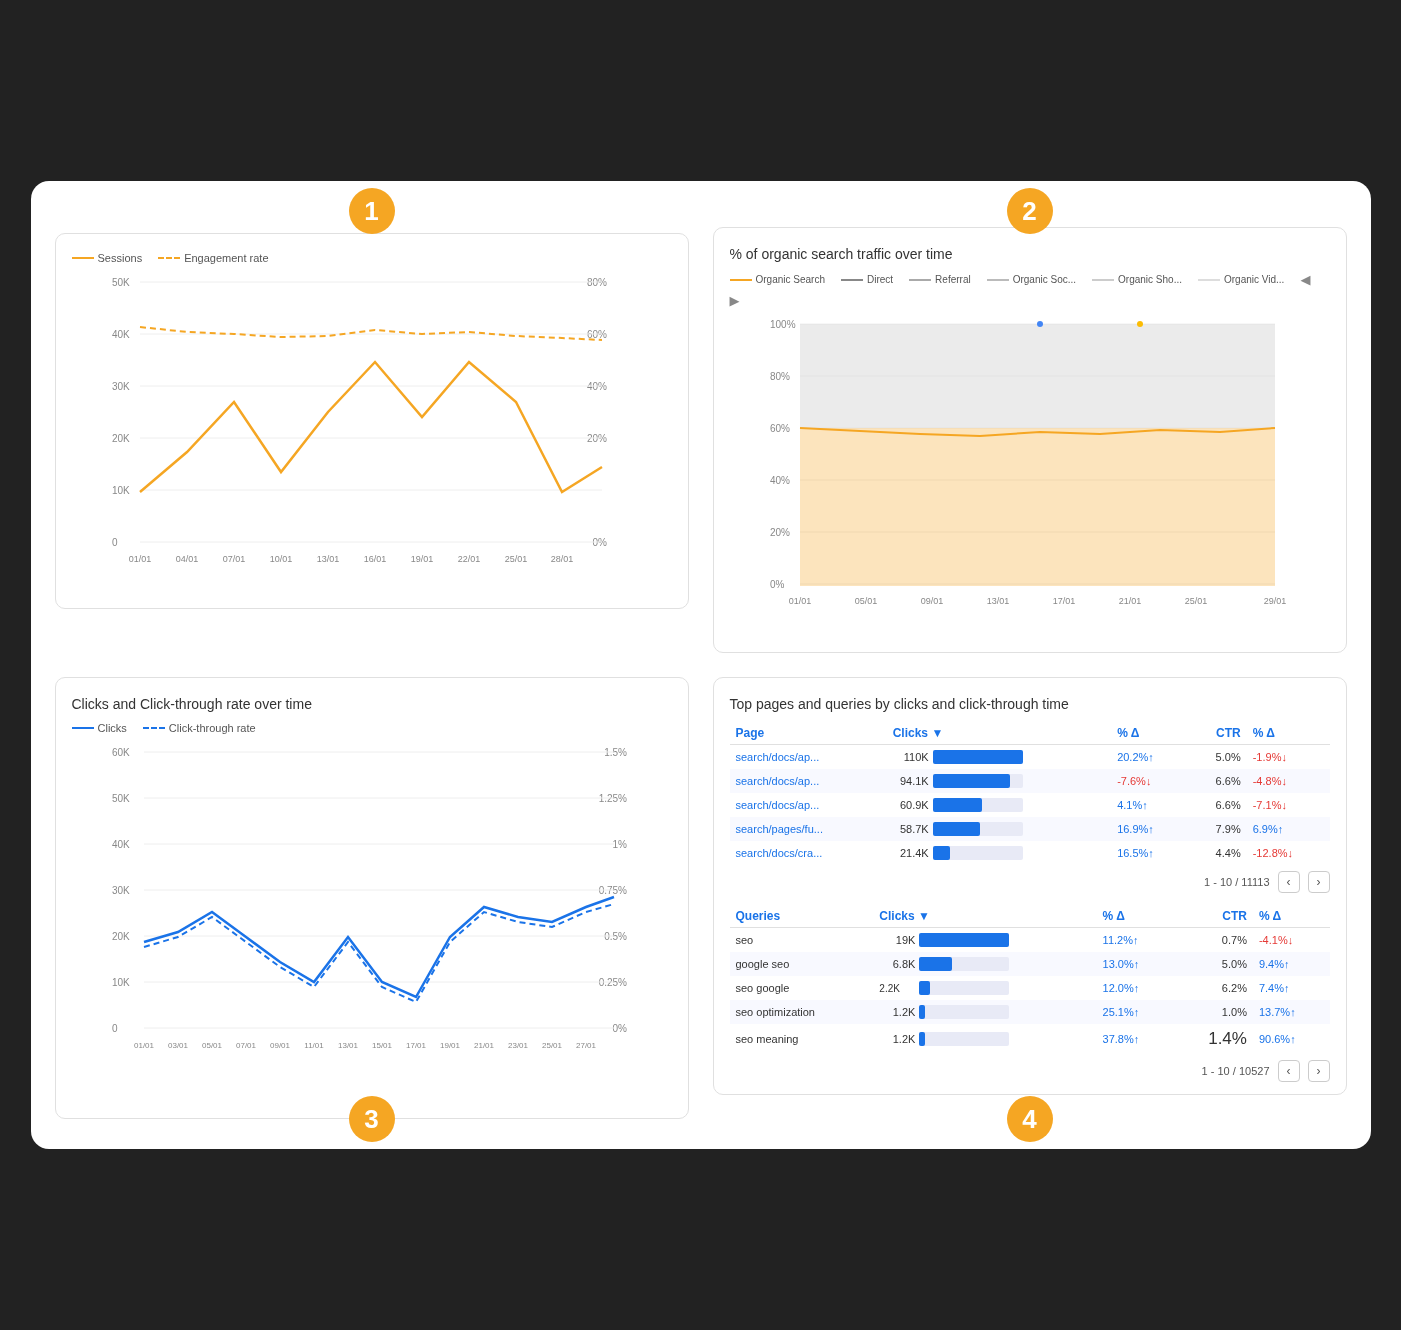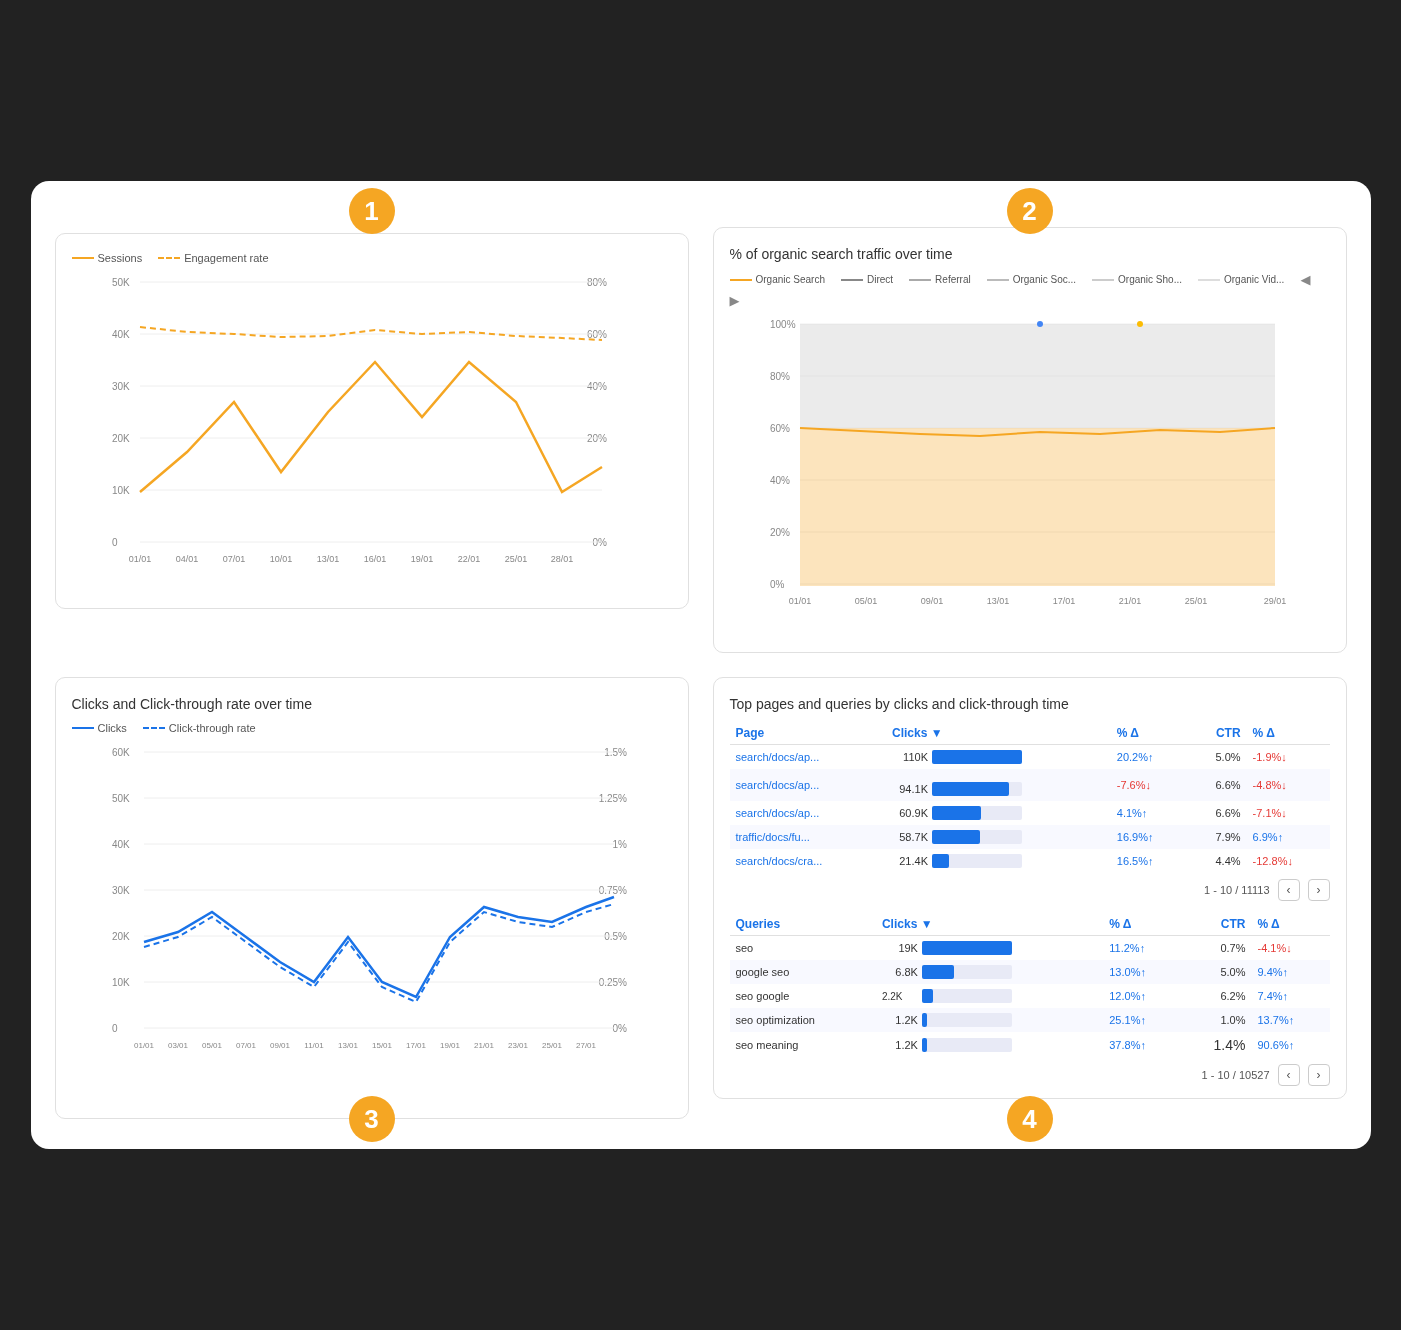--- a/index.html
+++ b/index.html
@@ -379,21 +379,21 @@
                     </div>
       </div>
     </td>
     <td style="color:#1a73e8;font-size:11px;">20.2%<span style="color:#1a73e8;">↑</span></td>
     <td style="font-size:11px;text-align:right;">5.0%</td>
     <td style="color:#e53935;font-size:11px;">-1.9%<span style="color:#e53935;">↓</span></td>
   </tr>
               <tr>
     <td style="font-size:11px;color:#1a73e8;white-space:nowrap;max-width:120px;overflow:hidden;text-overflow:ellipsis;">search/docs/ap...</td>
     <td>
-      <div style="display:flex;align-items:center;gap:4px;margin-top:8px;">
+      <div style="display:flex;align-items:center;gap:4px;">
         <span style="font-size:11px;width:36px;text-align:right;">94.1K</span>
         <div class="bar-wrap" style="width:90px;">
                       <div class="bar-fill" style="width:86%;"></div>
                     </div>
       </div>
     </td>
     <td style="color:#e53935;font-size:11px;">-7.6%<span style="color:#e53935;">↓</span></td>
     <td style="font-size:11px;text-align:right;">6.6%</td>
     <td style="color:#e53935;font-size:11px;">-4.8%<span style="color:#e53935;">↓</span></td>
   </tr>
@@ -405,21 +405,21 @@
         <div class="bar-wrap" style="width:90px;">
                       <div class="bar-fill" style="width:55%;"></div>
                     </div>
       </div>
     </td>
     <td style="color:#1a73e8;font-size:11px;">4.1%<span style="color:#1a73e8;">↑</span></td>
     <td style="font-size:11px;text-align:right;">6.6%</td>
     <td style="color:#e53935;font-size:11px;margin-left:24px;">-7.1%<span style="color:#e53935;">↓</span></td>
   </tr>
               <tr>
-    <td style="font-size:11px;color:#1a73e8;white-space:nowrap;max-width:120px;overflow:hidden;text-overflow:ellipsis;">traffic/docs/fu...</td>
+    <td style="font-size:11px;color:#1a73e8;white-space:nowrap;max-width:120px;overflow:hidden;text-overflow:ellipsis;">search/pages/fu...</td>
     <td>
       <div style="display:flex;align-items:center;gap:4px;">
         <span style="font-size:11px;width:36px;text-align:right;">58.7K</span>
         <div class="bar-wrap" style="width:90px;">
                       <div class="bar-fill" style="width:53%;"></div>
                     </div>
       </div>
     </td>
     <td style="color:#1a73e8;font-size:11px;">16.9%<span style="color:#1a73e8;">↑</span></td>
     <td style="font-size:11px;text-align:right;">7.9%</td>
@@ -520,21 +520,21 @@
     <td style="font-size:11px;">seo meaning</td>
     <td>
       <div style="display:flex;align-items:center;gap:4px;">
         <span style="font-size:11px;width:36px;text-align:right;">1.2K</span>
         <div class="bar-wrap" style="width:90px;">
                       <div class="bar-fill" style="width:6%;"></div>
                     </div>
       </div>
     </td>
     <td style="color:#1a73e8;font-size:11px;">37.8%<span style="color:#1a73e8;">↑</span></td>
-    <td style="font-size:14px;text-align:right;margin-top:20px;">1.4%</td>
+    <td style="font-size:17px;text-align:right;margin-top:20px;">1.4%</td>
     <td style="color:#1a73e8;font-size:11px;">90.6%<span style="color:#1a73e8;">↑</span></td>
   </tr>
             </tbody>
         </table>
         <div class="pagination">
           <span>1 - 10 / 10527</span>
           <span class="pag-btn">‹</span>
           <span class="pag-btn">›</span>
         </div>
       </div>

